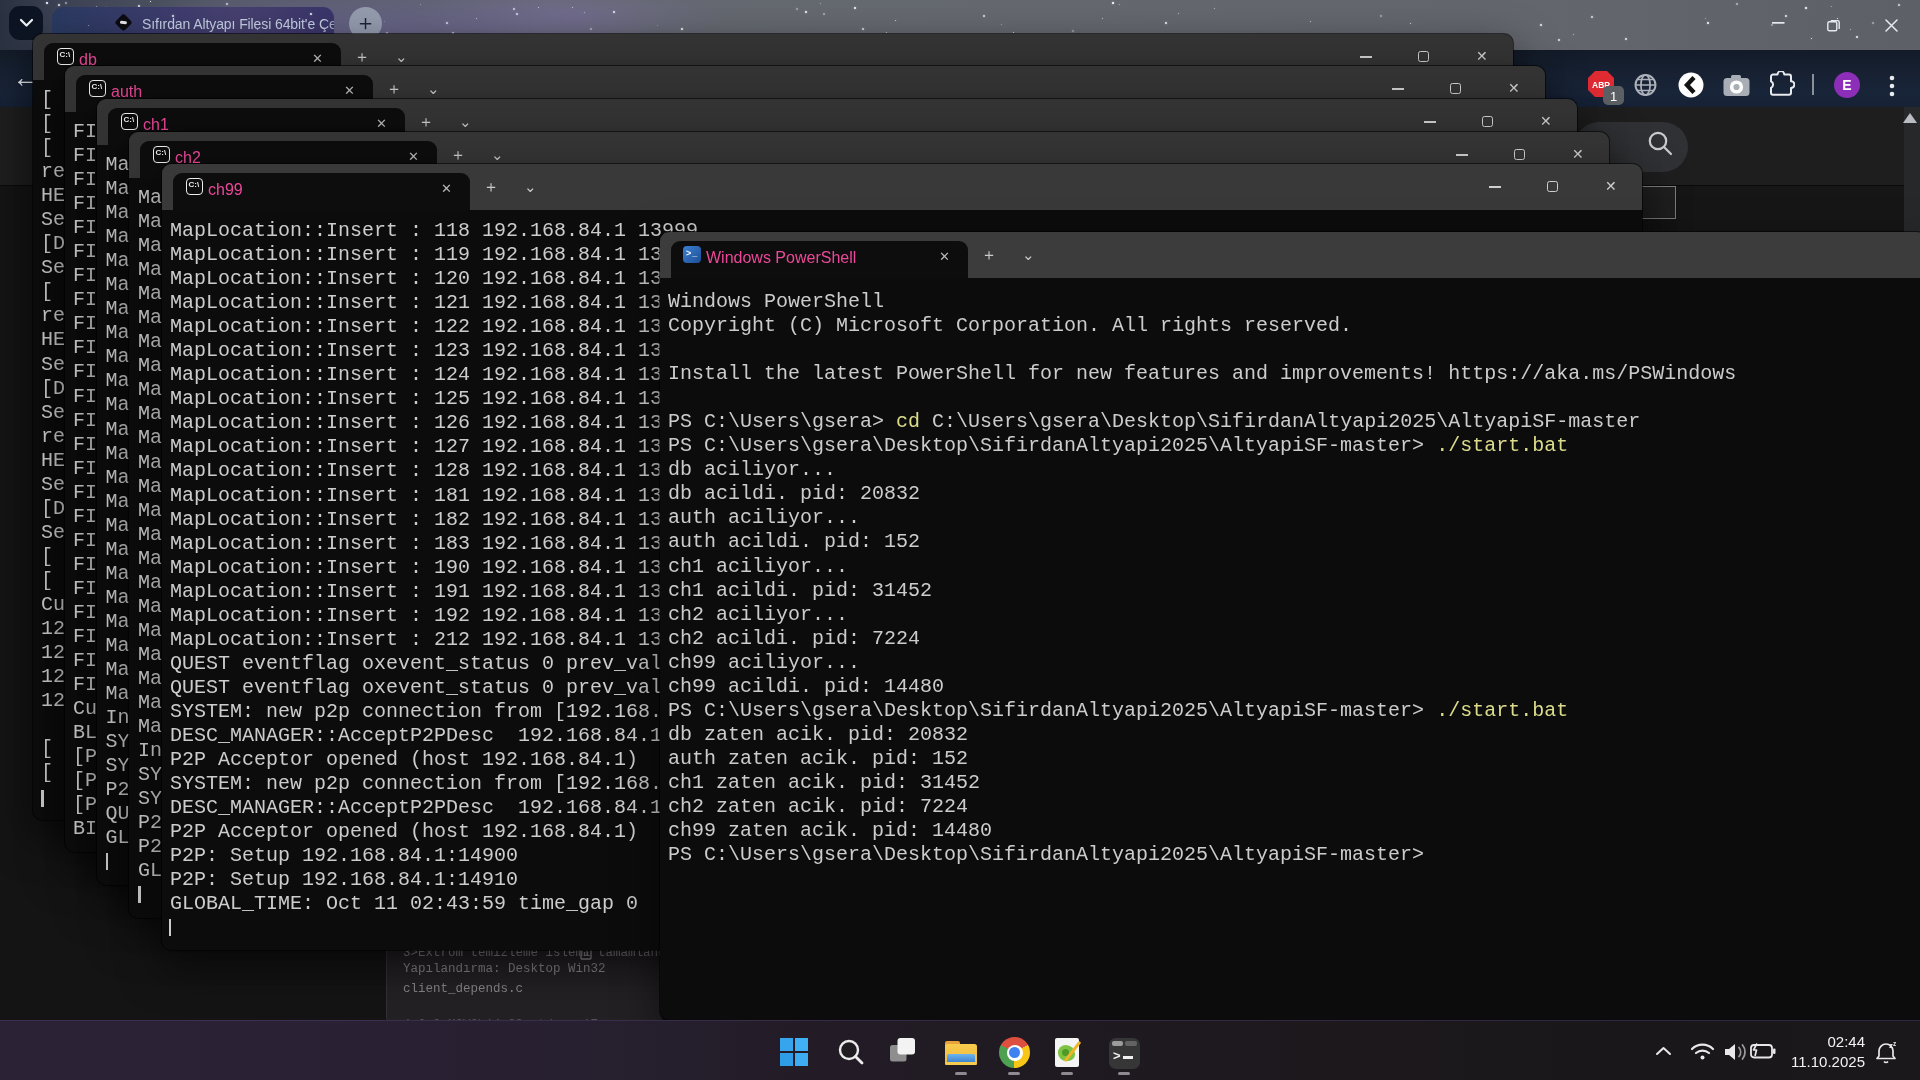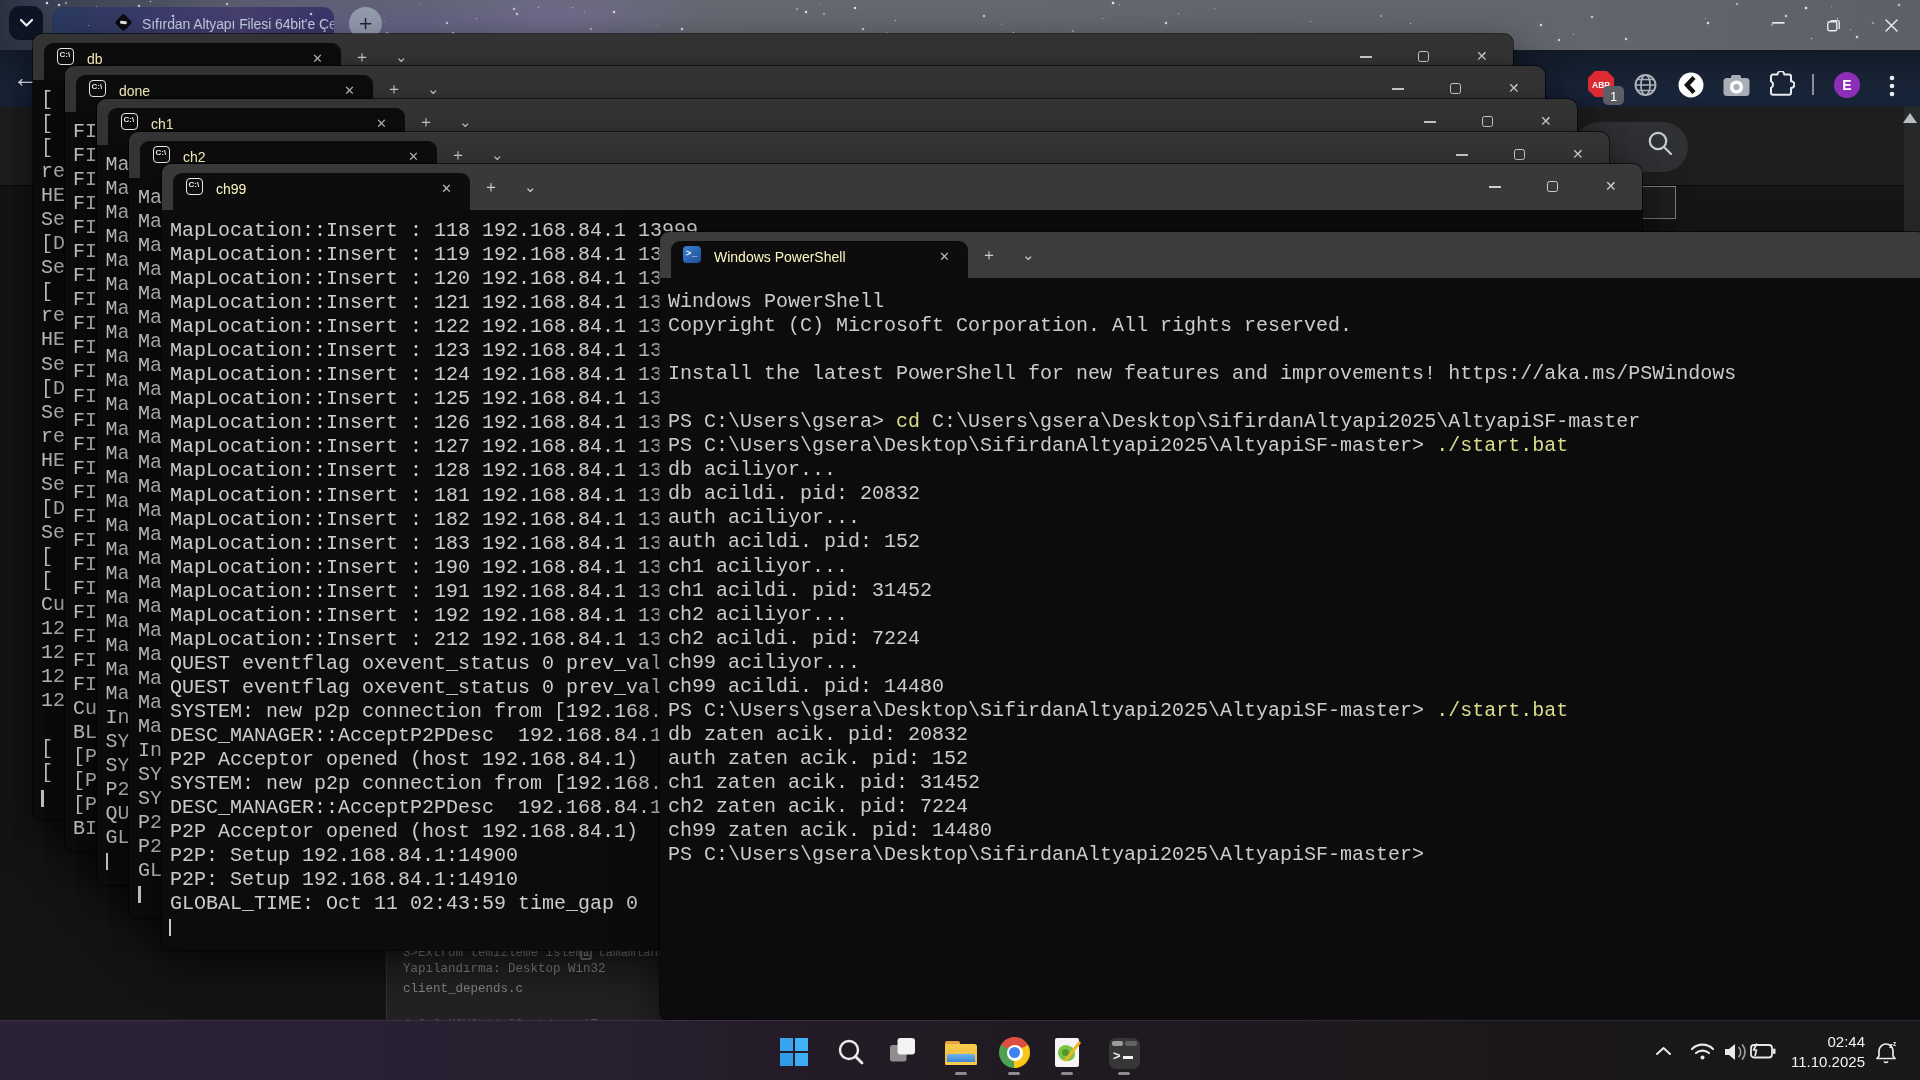--- a/index.html
+++ b/index.html
@@ -31,21 +31,21 @@
 #scrt{position:absolute;left:1904px;top:0;width:16px;height:913px;background:#27282a}
 #scrtri{position:absolute;left:1903px;top:6px;width:0;height:0;border-left:7px solid transparent;border-right:7px solid transparent;border-bottom:10px solid #b9bdc3}
 
 .win{position:absolute;background:#0c0c0c;border-radius:9px;overflow:hidden;box-shadow:0 0 0 1px rgba(0,0,0,.55),0 16px 44px rgba(0,0,0,.55)}
 .tbar{position:absolute;left:0;top:0;width:100%;height:46px}
 .tab{position:absolute;top:9px;width:297px;height:37px;background:#0d0d0d;border-radius:9px 9px 0 0}
 .cico{position:absolute;left:13px;top:5px;width:17px;height:17px;border:1.7px solid #ececec;border-radius:4px}
 .cico2{position:absolute;left:1.5px;top:0.5px;font-size:8px;font-weight:bold;color:#ececec;font-family:"Liberation Sans",sans-serif}
 .pico{position:absolute;left:12px;top:5px;width:18px;height:17px;border-radius:4px;background:linear-gradient(135deg,#3b7fd4,#1e4f94);color:#fff;font-size:9px;font-weight:bold;padding-left:3px;line-height:15px}
 .pico2{margin-left:1px}
-.ttl{position:absolute;left:43px;top:8px;font-size:14px;color:#fef9c3;white-space:nowrap}
+.ttl{position:absolute;left:35px;top:8px;font-size:16px;color:#ec4899;white-space:nowrap}
 .tx{position:absolute;left:268px;top:8px;font-size:13px;color:#b9b9b9}
 .tbtn{position:absolute;top:17px;font-size:16px;color:#cccccc;line-height:12px}
 .tchev{font-size:15px}
 .ctls{position:absolute;right:0;top:0;width:176px;height:46px}
 .cmin{position:absolute;left:23px;top:22px;width:12px;height:1.6px;background:#cfcfcf}
 .cmax{position:absolute;left:81px;top:17px;width:10.5px;height:10.5px;border:1.5px solid #cfcfcf;border-radius:2.5px}
 .cx2{position:absolute;left:139px;top:14px;font-size:14px;color:#cfcfcf}
 .tt{position:absolute;font-family:"Liberation Mono",monospace;font-size:20px;line-height:24.05px;color:#cccccc;white-space:pre}
 .y{color:#dcdc8b;font-weight:normal}
 .cur{position:absolute;width:2.5px;height:17px;background:#cccccc}
@@ -278,21 +278,21 @@
 [
 [</pre>
  <div class="cur" style="left:8px;top:756px"></div>
 </div>
 <div class="win" style="left:65px;top:66px;width:1480px;height:786px">
  <div class="tbar" style="background:#343434"></div>
  <div class="tab" style="left:11px">
         <span class="cico">
           <span class="cico2">C:\</span>
         </span>
-        <span class="ttl">done</span>
+        <span class="ttl">auth</span>
         <span class="tx">✕</span>
       </div>
  <span class="tbtn tplus" style="left:321px">＋</span>
  <span class="tbtn tchev" style="left:362px">⌄</span>
  <div class="ctls">
         <span class="cmin"></span>
         <span class="cmax"></span>
         <span class="cx2">✕</span>
       </div>
  <pre class="tt" style="left:8px;top:54px">FILE auth_config loaded

